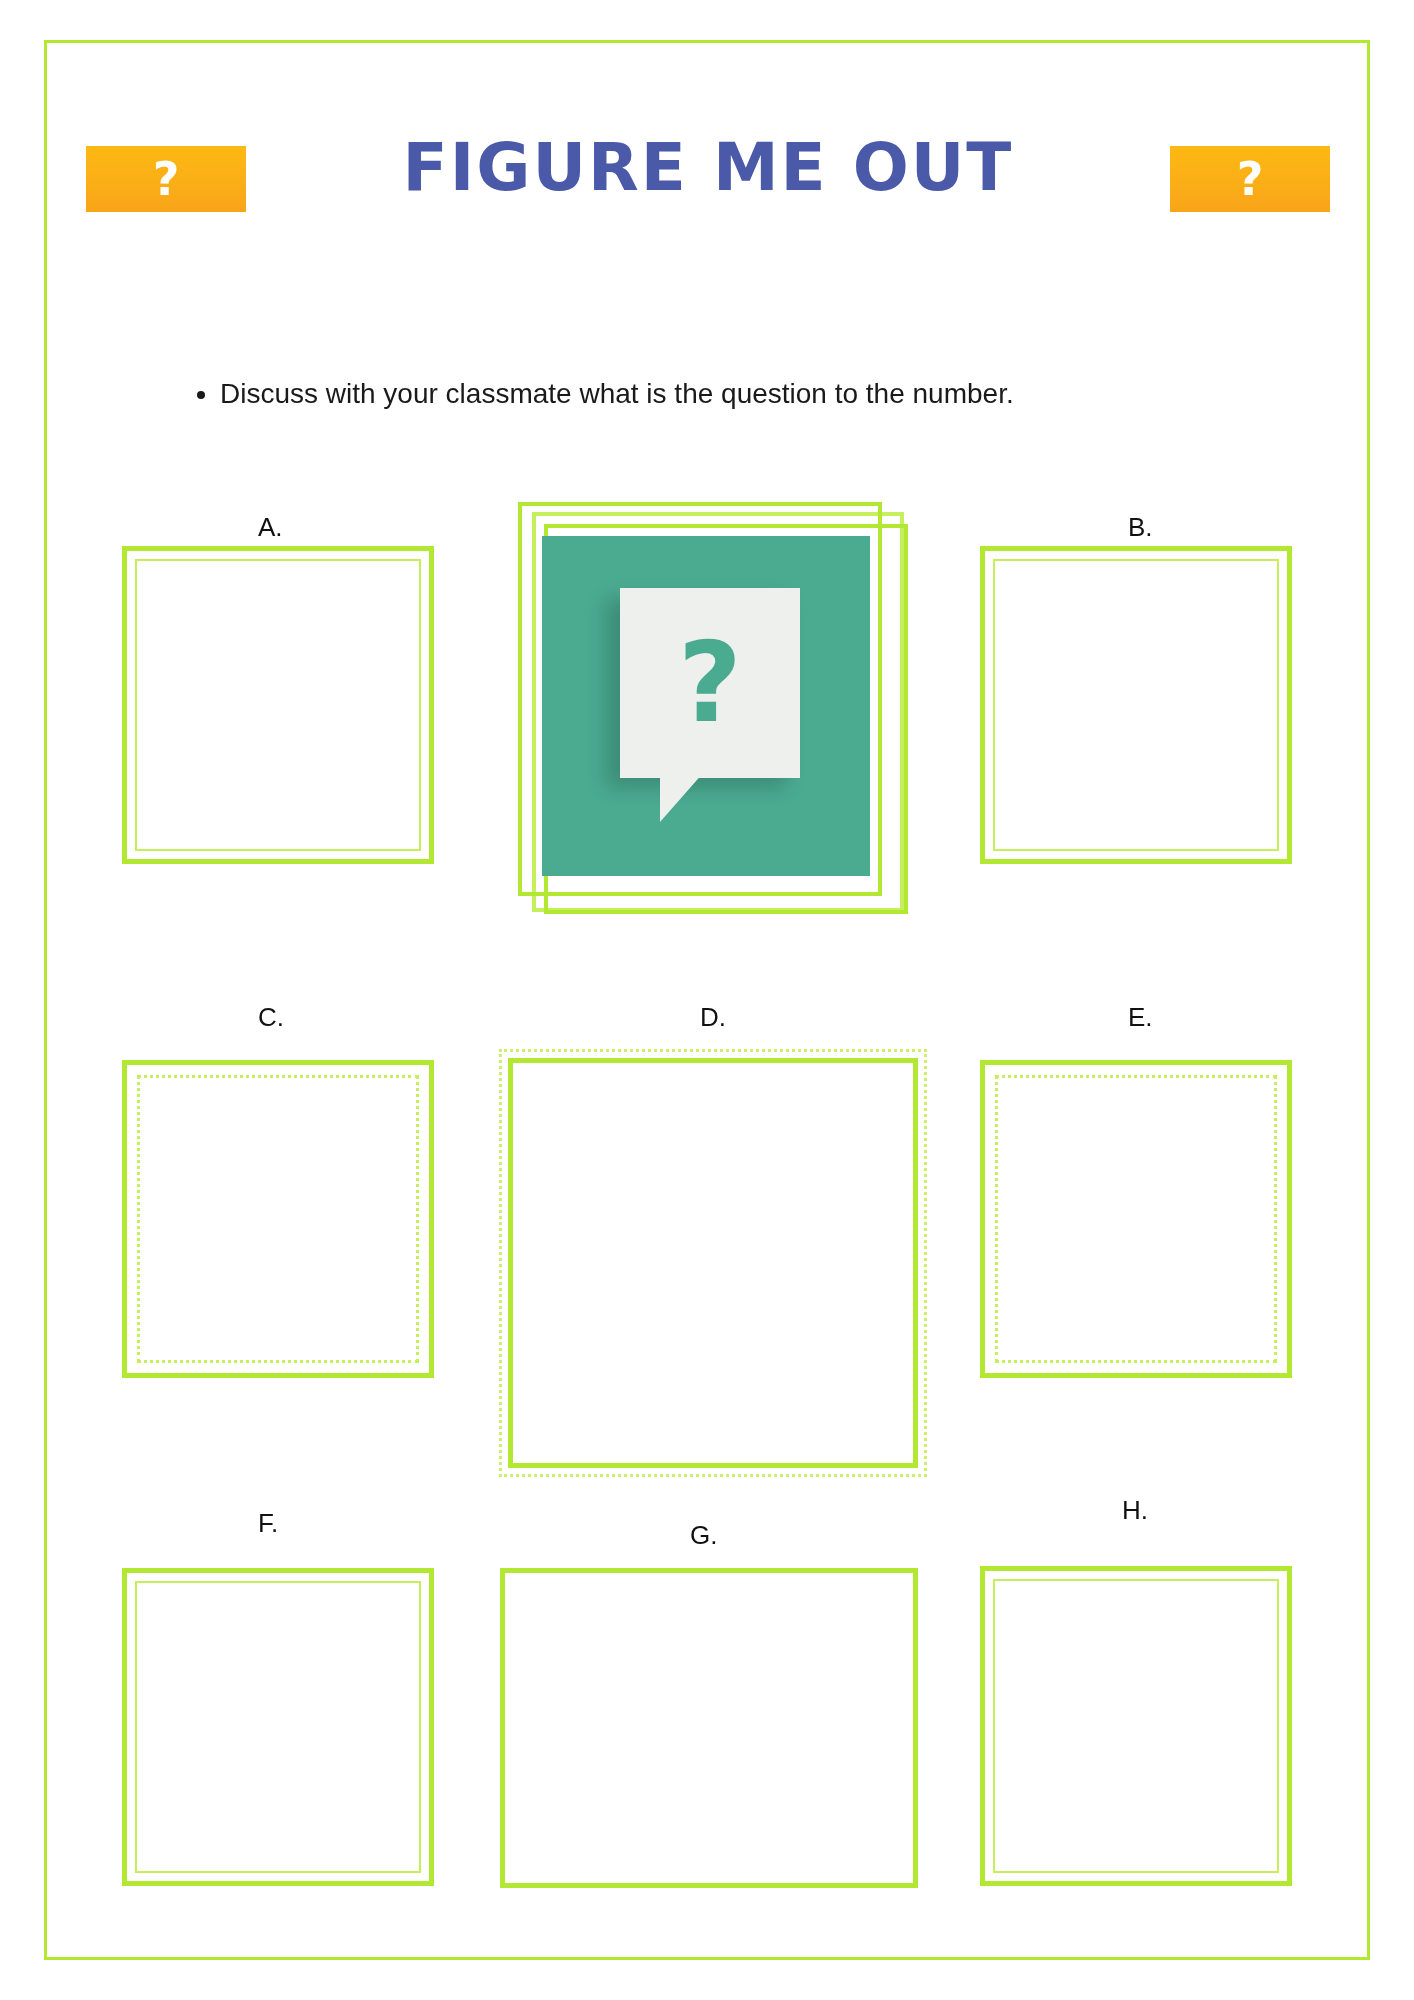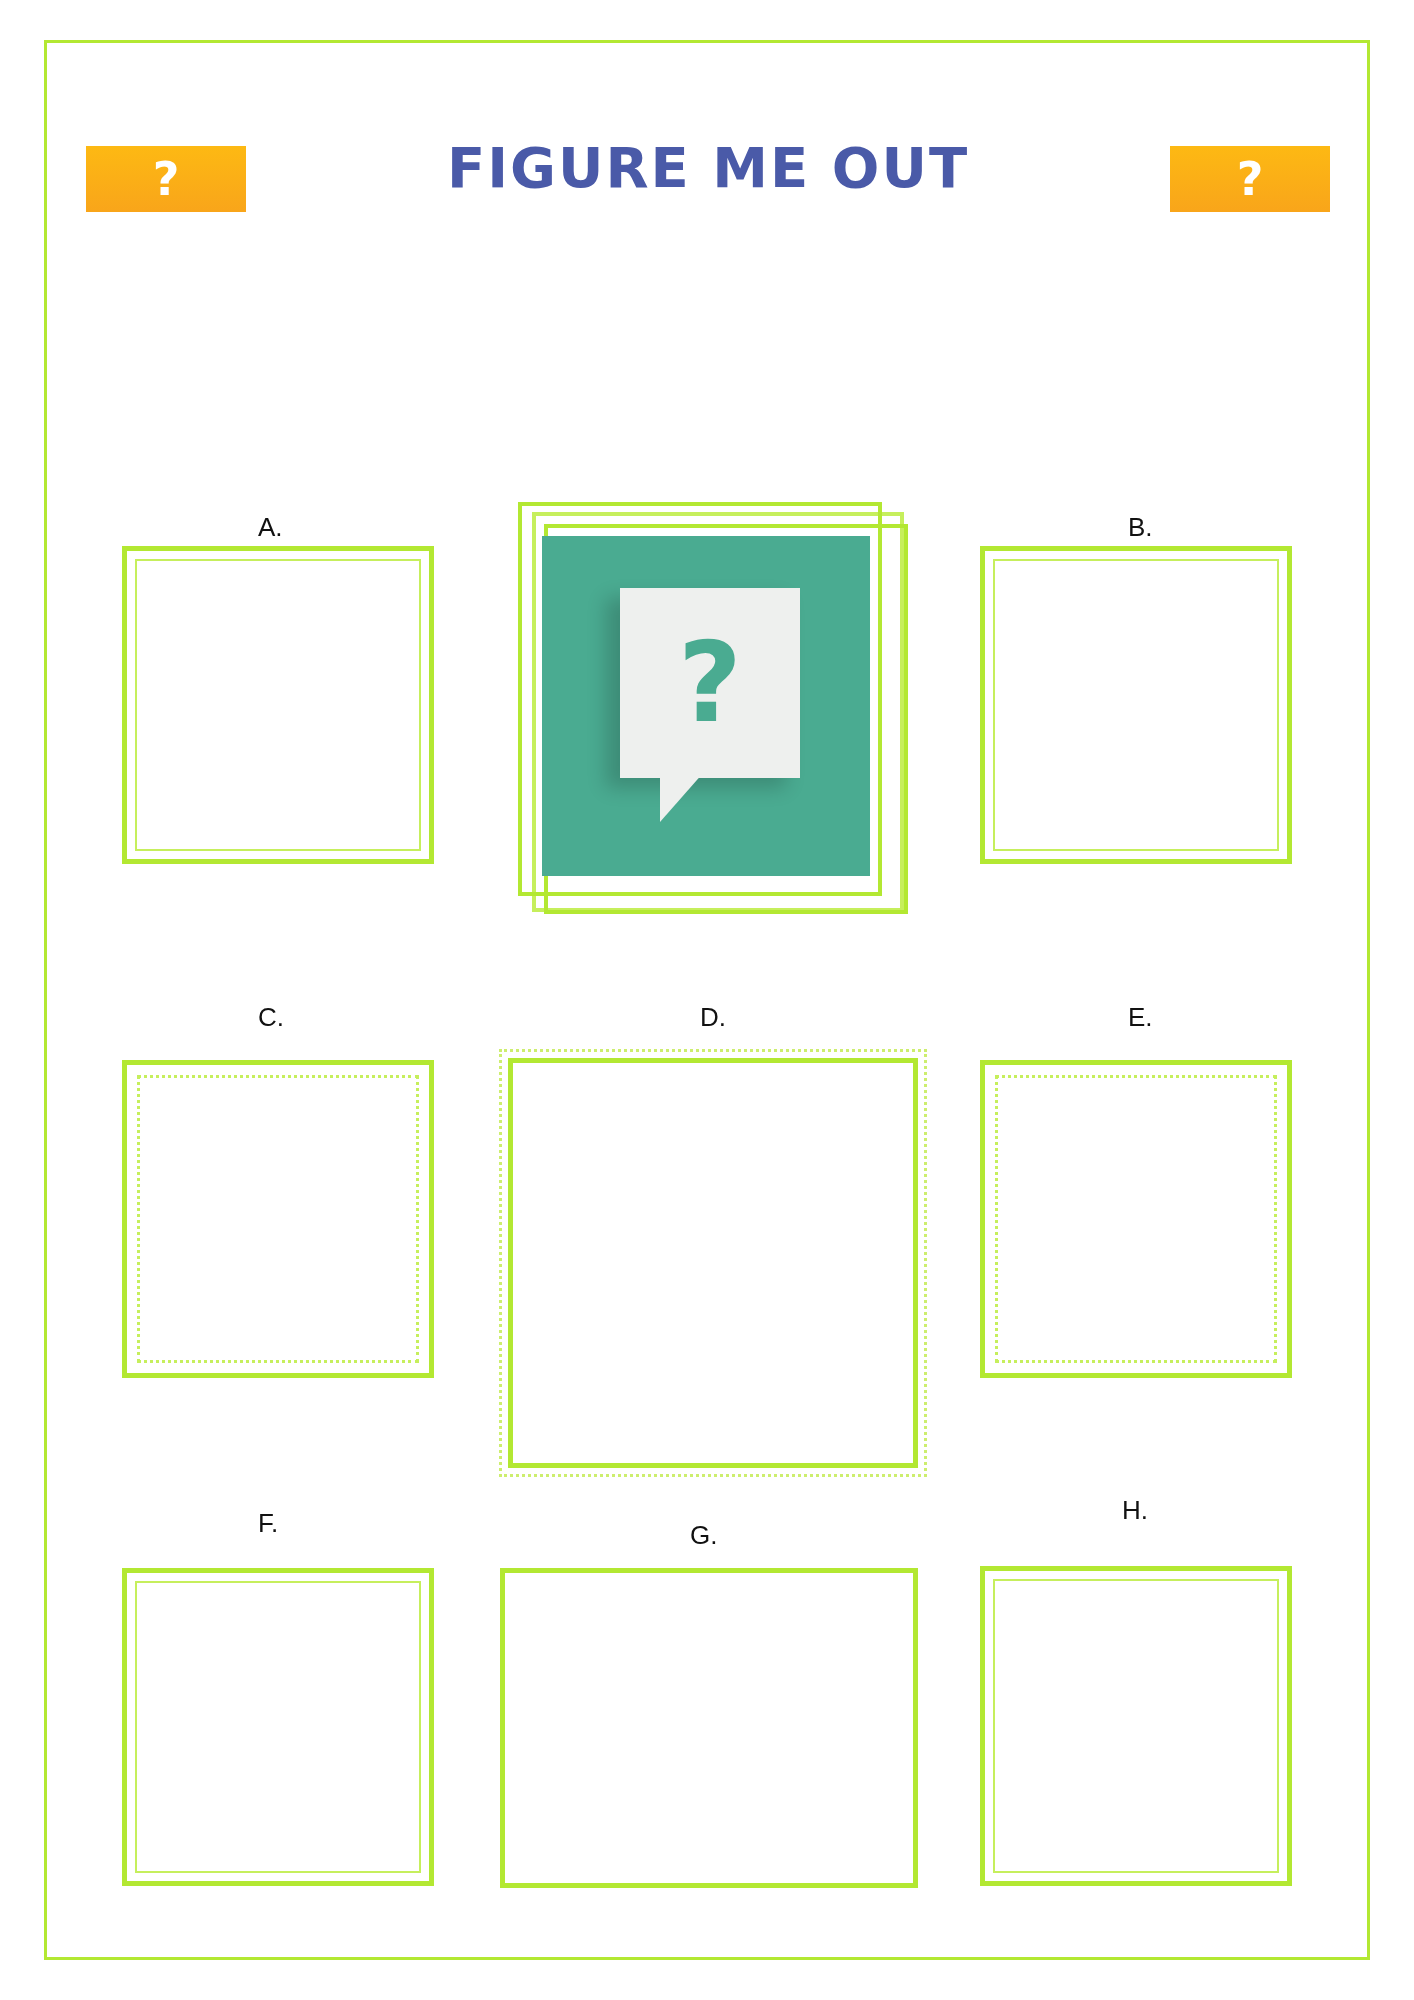--- a/index.html
+++ b/index.html
@@ -61,21 +61,21 @@
     font-family: "DejaVu Sans", sans-serif;
     line-height: 1;
   }
   .title-text {
     position: absolute;
     left: 0;
     top: 0;
     width: 1256px;
     text-align: center;
     font-family: "DejaVu Sans", sans-serif;
-    font-size: 56px;
+    font-size: 66px;
     font-weight: bold;
     letter-spacing: 2px;
     color: #4a5aa8;
     line-height: 100px;
     white-space: nowrap;
   }
 
   
   .prompt-heading {
     position: absolute;
@@ -233,20 +233,23 @@
   <div class="title-row">
     <div class="title-badge left">
       <span class="qmark">?</span>
     </div>
     <div class="title-badge right">
       <span class="qmark">?</span>
     </div>
     <div class="title-text">FIGURE ME OUT</div>
   </div>
 
+  <ul class="prompt-list">
+    <li>Discuss with your classmate what is the question to the number.</li>
+  </ul>
 
   <div class="label" style="left:258px; top:512px;">A.</div>
   <div class="box solid-double" style="left:122px; top:546px; width:312px; height:318px;"></div>
 
   <div class="photo-wrap">
     <div class="photo-frame-b"></div>
     <div class="photo-frame-a"></div>
     <div class="photo-frame-c"></div>
     <div class="photo">
       <div class="bubble"></div>

